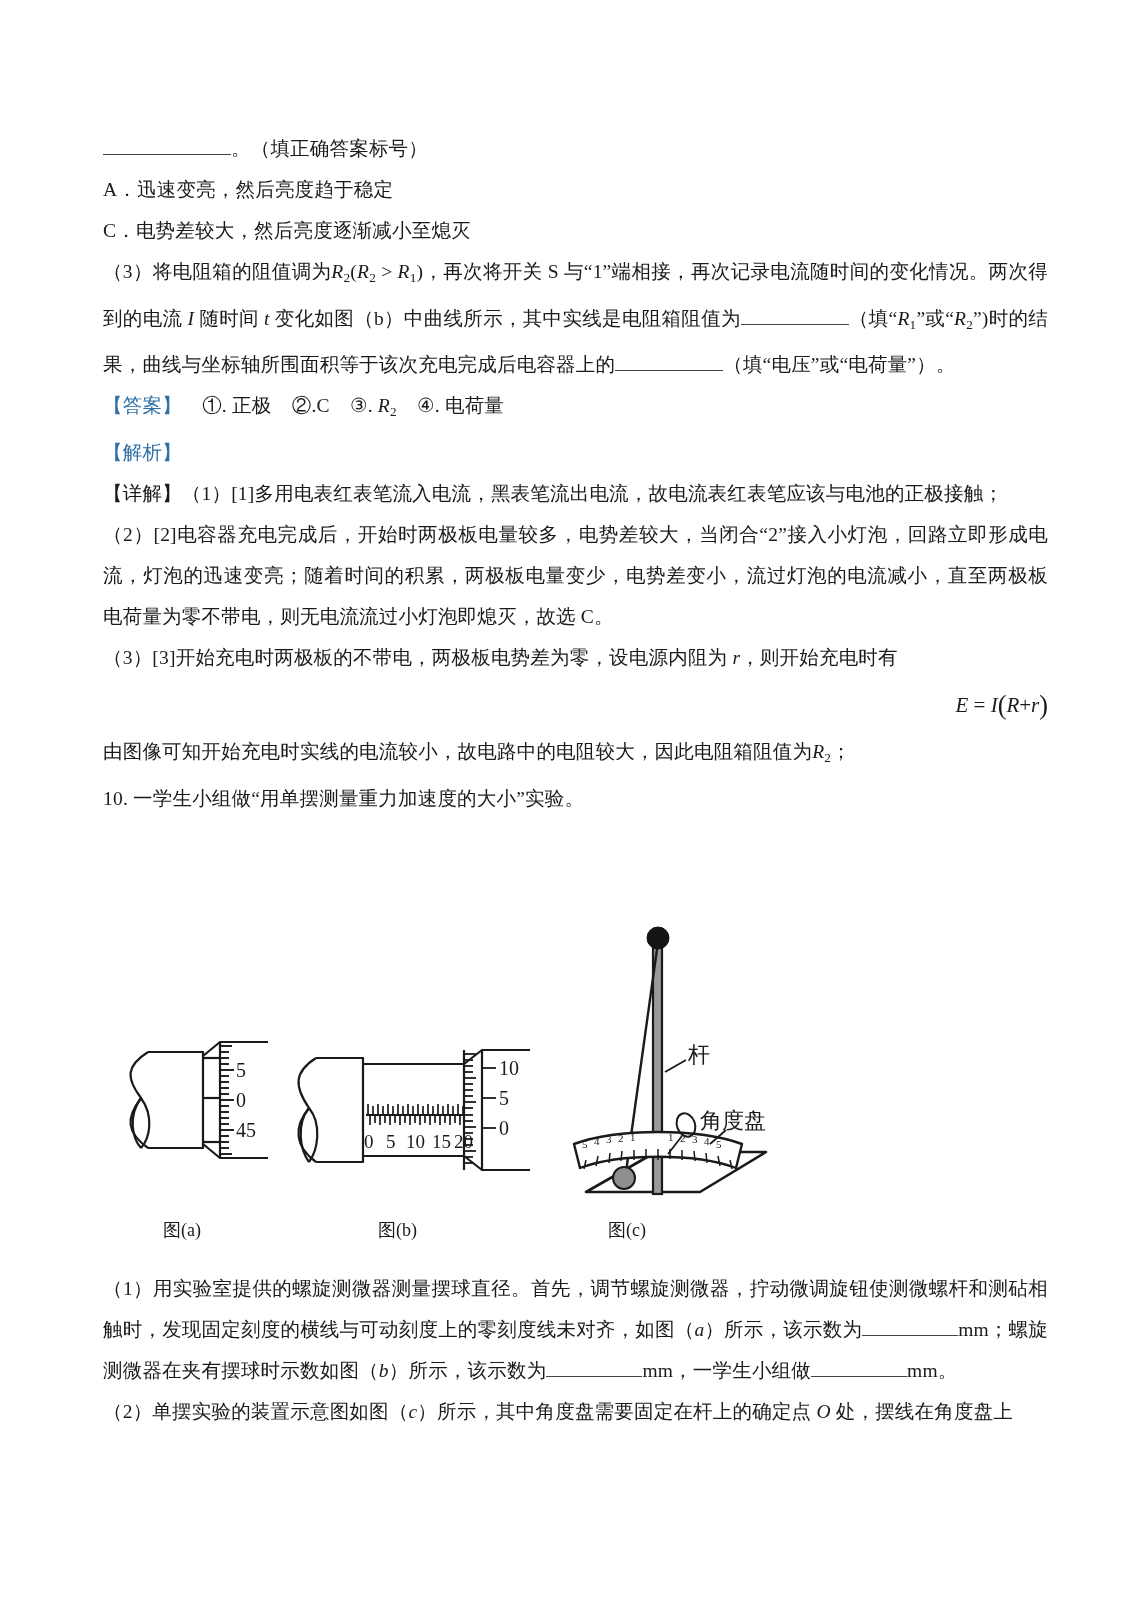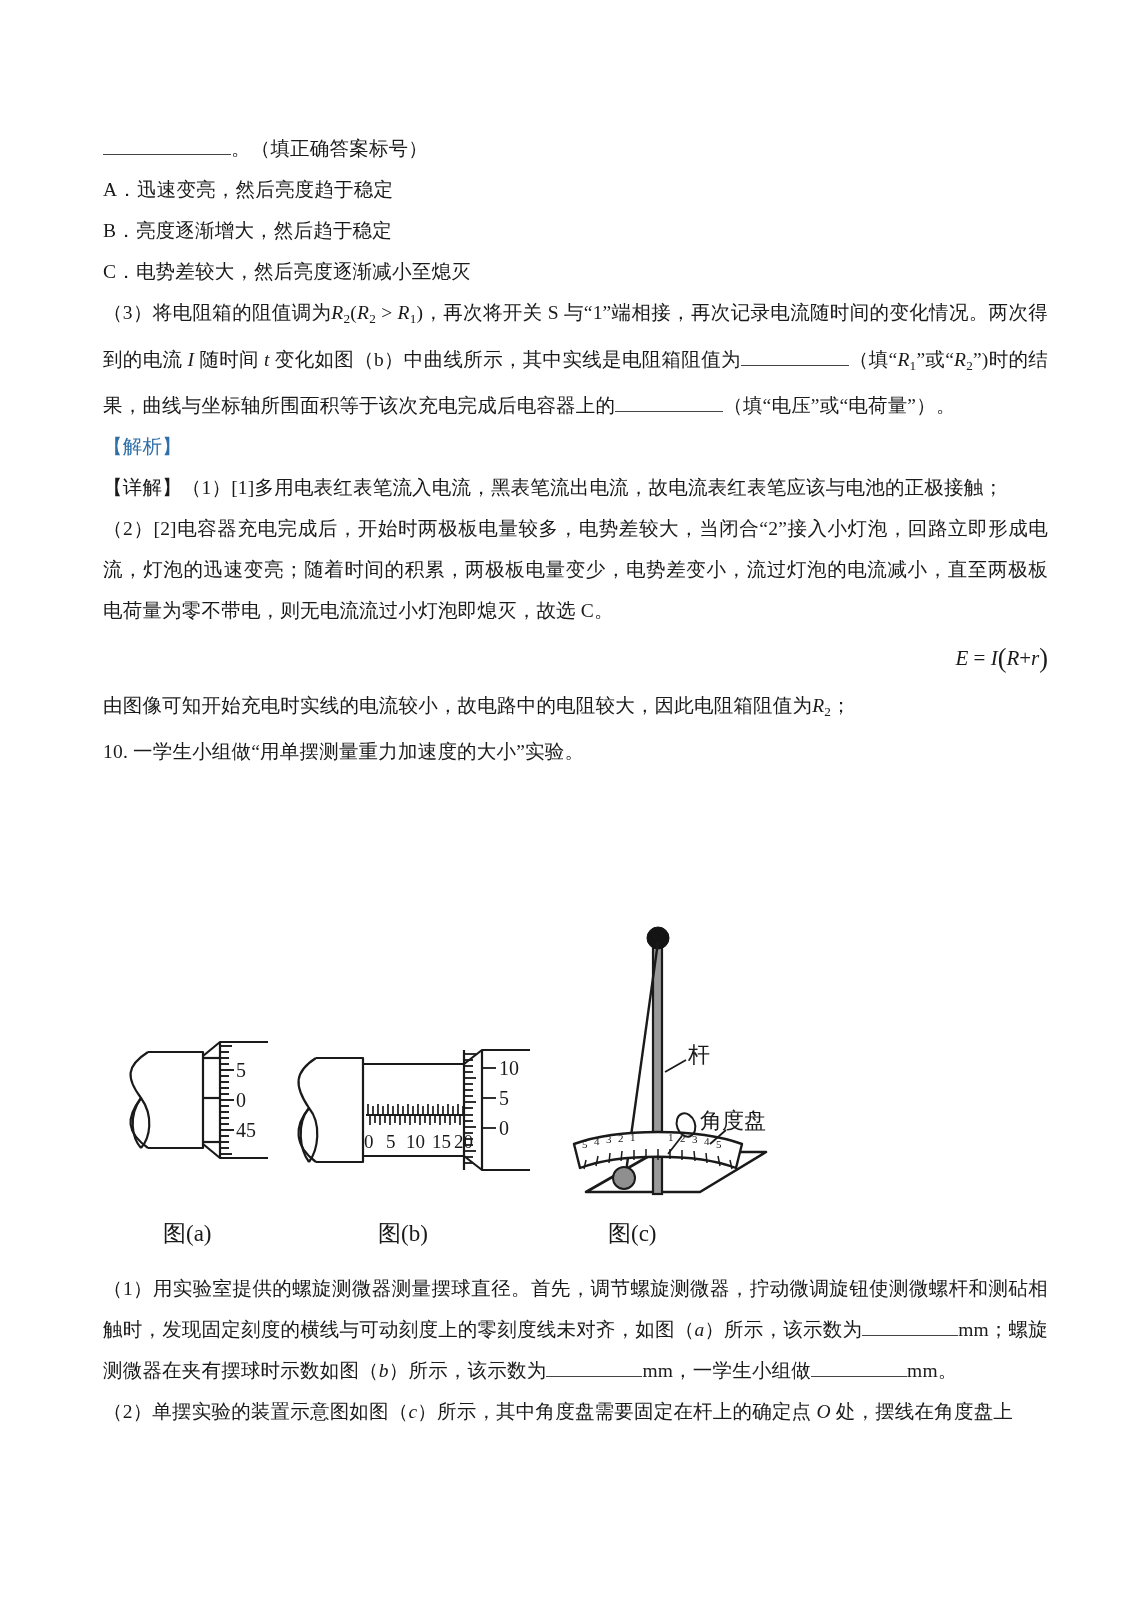--- a/index.html
+++ b/index.html
@@ -84,21 +84,21 @@
 
   .caps {
     position: absolute;
     left: 95px;
     top: 1218px;
     width: 945px;
     height: 30px;
   }
   .cap {
     position: absolute;
-    font-size: 23px;
+    font-size: 18px;
     color: #1a1a1a;
     text-align: right;
   }
   .capA { left: 60px; }
   .capB { left: 275px; }
   .capC { left: 505px; }
 
   .tail {
     position: absolute;
     left: 95px;
@@ -111,38 +111,43 @@
 
 <div class="page">
 
   <div class="content">
 
     <p class="line">
       <span class="blank blank-lg"></span><span>。（填正确答案标号）</span>
     </p>
 
     <p class="line">A．迅速变亮，然后亮度趋于稳定</p>
-    <p class="line">B．亮度逐渐增大，然后趋于稳定</p>
     <p class="line">C．电势差较大，然后亮度逐渐减小至熄灭</p>
 
     <p class="line">
       <span>（3）将电阻箱的阻值调为</span><span class="mi">R</span><sub>2</sub><span>(</span><span class="mi">R</span><sub>2</sub><span> &gt; </span><span class="mi">R</span><sub>1</sub><span>)</span><span>，再次将开关 S 与“1”端相接，再次记录电流随时间的变化情况。</span><span>两次得到的电流 </span><span class="mi">I</span><span> 随时间 </span><span class="mi">t</span><span> 变化如图（b）中曲线所示，其中实线是电阻箱阻值为</span><span class="blank blank-md"></span><span>（填“</span><span class="mi">R</span><sub>1</sub><span>”或</span><span>“</span><span class="mi">R</span><sub>2</sub><span>”)时的结果，曲线与坐标轴所围面积等于该次充电完成后电容器上的</span><span class="blank blank-md"></span><span>（填“电压”或“电</span><span>荷量”）。</span>
     </p>
 
+    <p class="line">
+      <span class="blue">【答案】</span>&nbsp;&nbsp;&nbsp;&nbsp;<span>①. 正极</span>&nbsp;&nbsp;&nbsp;&nbsp;<span>②.C</span>&nbsp;&nbsp;&nbsp;&nbsp;<span>③.</span>&nbsp;<span class="mi">R</span><sub>2</sub>&nbsp;&nbsp;&nbsp;&nbsp;<span>④. 电荷量</span>
+    </p>
 
     <p class="line">
       <span class="blue">【解析】</span>
     </p>
 
     <p class="line">
       <span>【详解】</span><span>（1）[1]多用电表红表笔流入电流，黑表笔流出电流，故电流表红表笔应该与电池的正极接触；</span>
     </p>
 
     <p class="line">（2）[2]电容器充电完成后，开始时两极板电量较多，电势差较大，当闭合“2”接入小灯泡，回路立即形成电流，灯泡的迅速变亮；随着时间的积累，两极板电量变少，电势差变小，流过灯泡的电流减小，直至两极板电荷量为零不带电，则无电流流过小灯泡即熄灭，故选 C。</p>
 
+    <p class="line">
+      <span>（3）[3]开始充电时两极板的不带电，两极板电势差为零，设电源内阻为 </span><span class="mi">r</span><span>，则开始充电时有</span>
+    </p>
 
     <div class="formula">
       <span class="mi">E</span><span> = </span><span class="mi">I</span><span class="paren-big">(</span><span class="mi">R</span><span>+</span><span class="mi">r</span><span class="paren-big">)</span>
     </div>
 
     <p class="line">
       <span>由图像可知开始充电时实线的电流较小，故电路中的电阻较大，因此电阻箱阻值为</span><span class="mi">R</span><sub>2</sub><span>；</span>
     </p>
 
 

